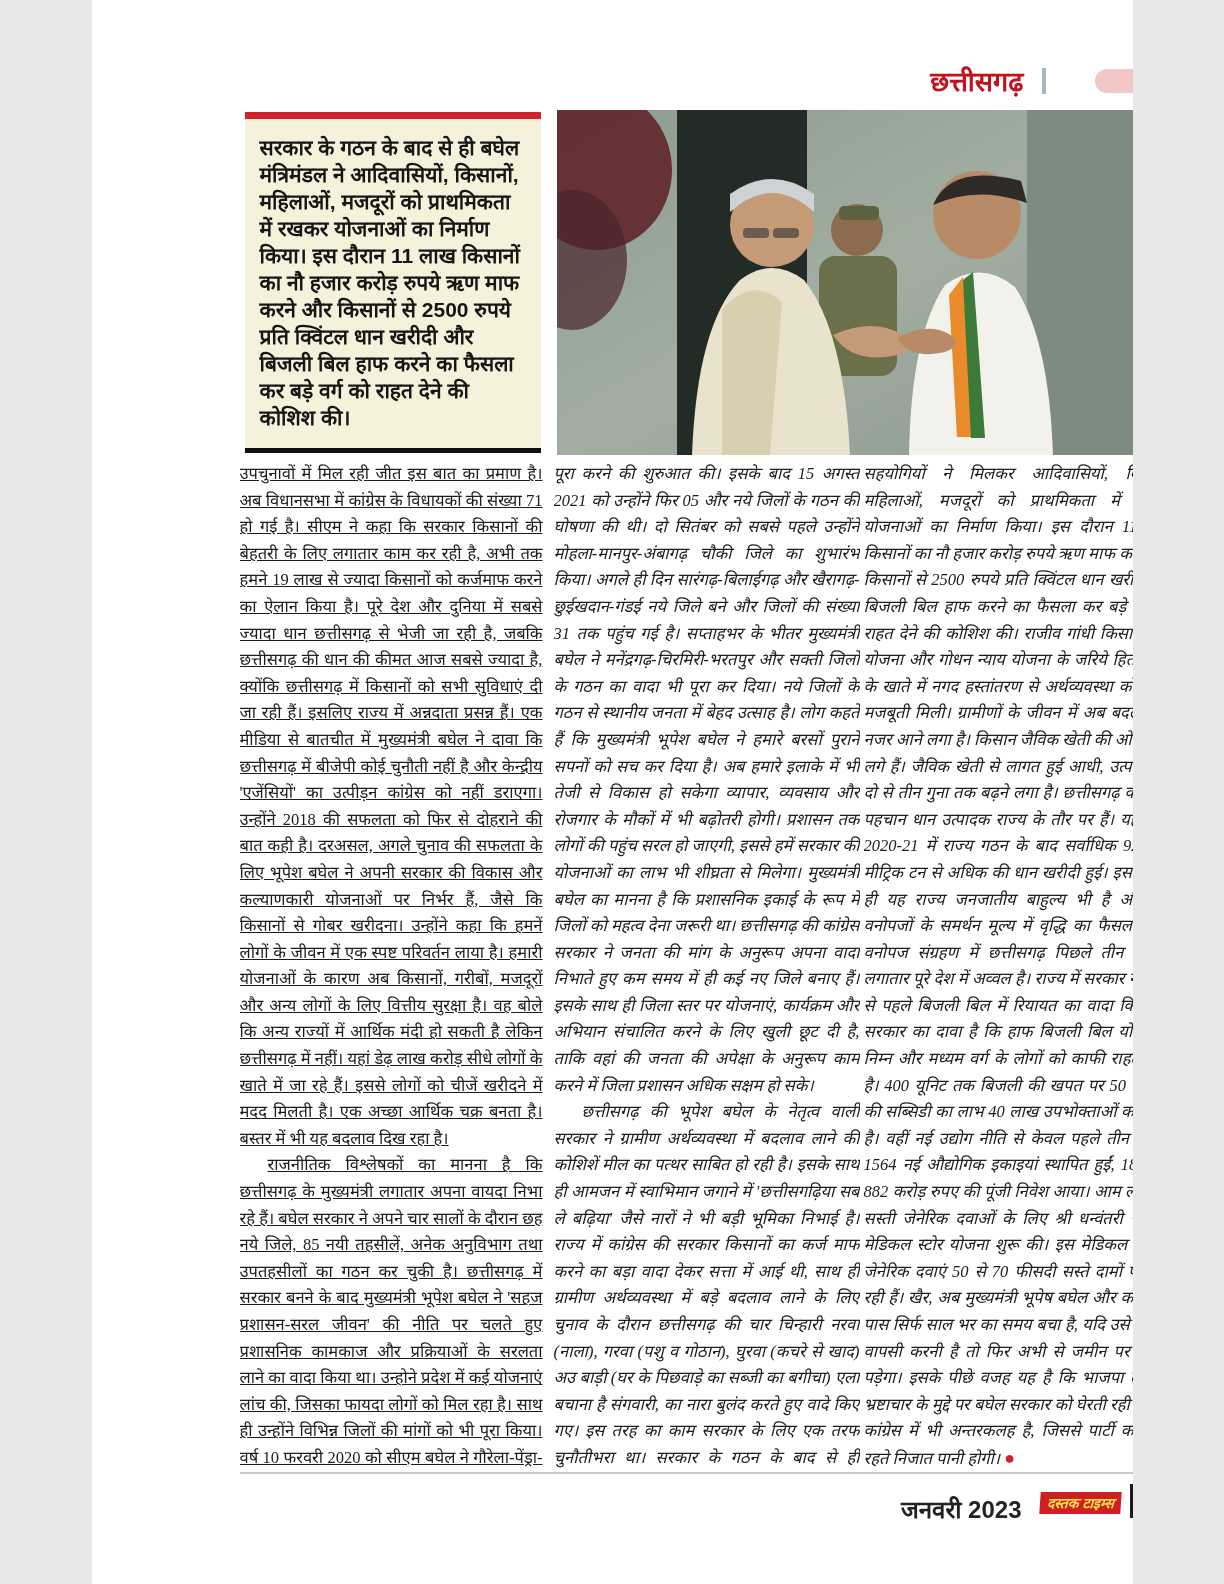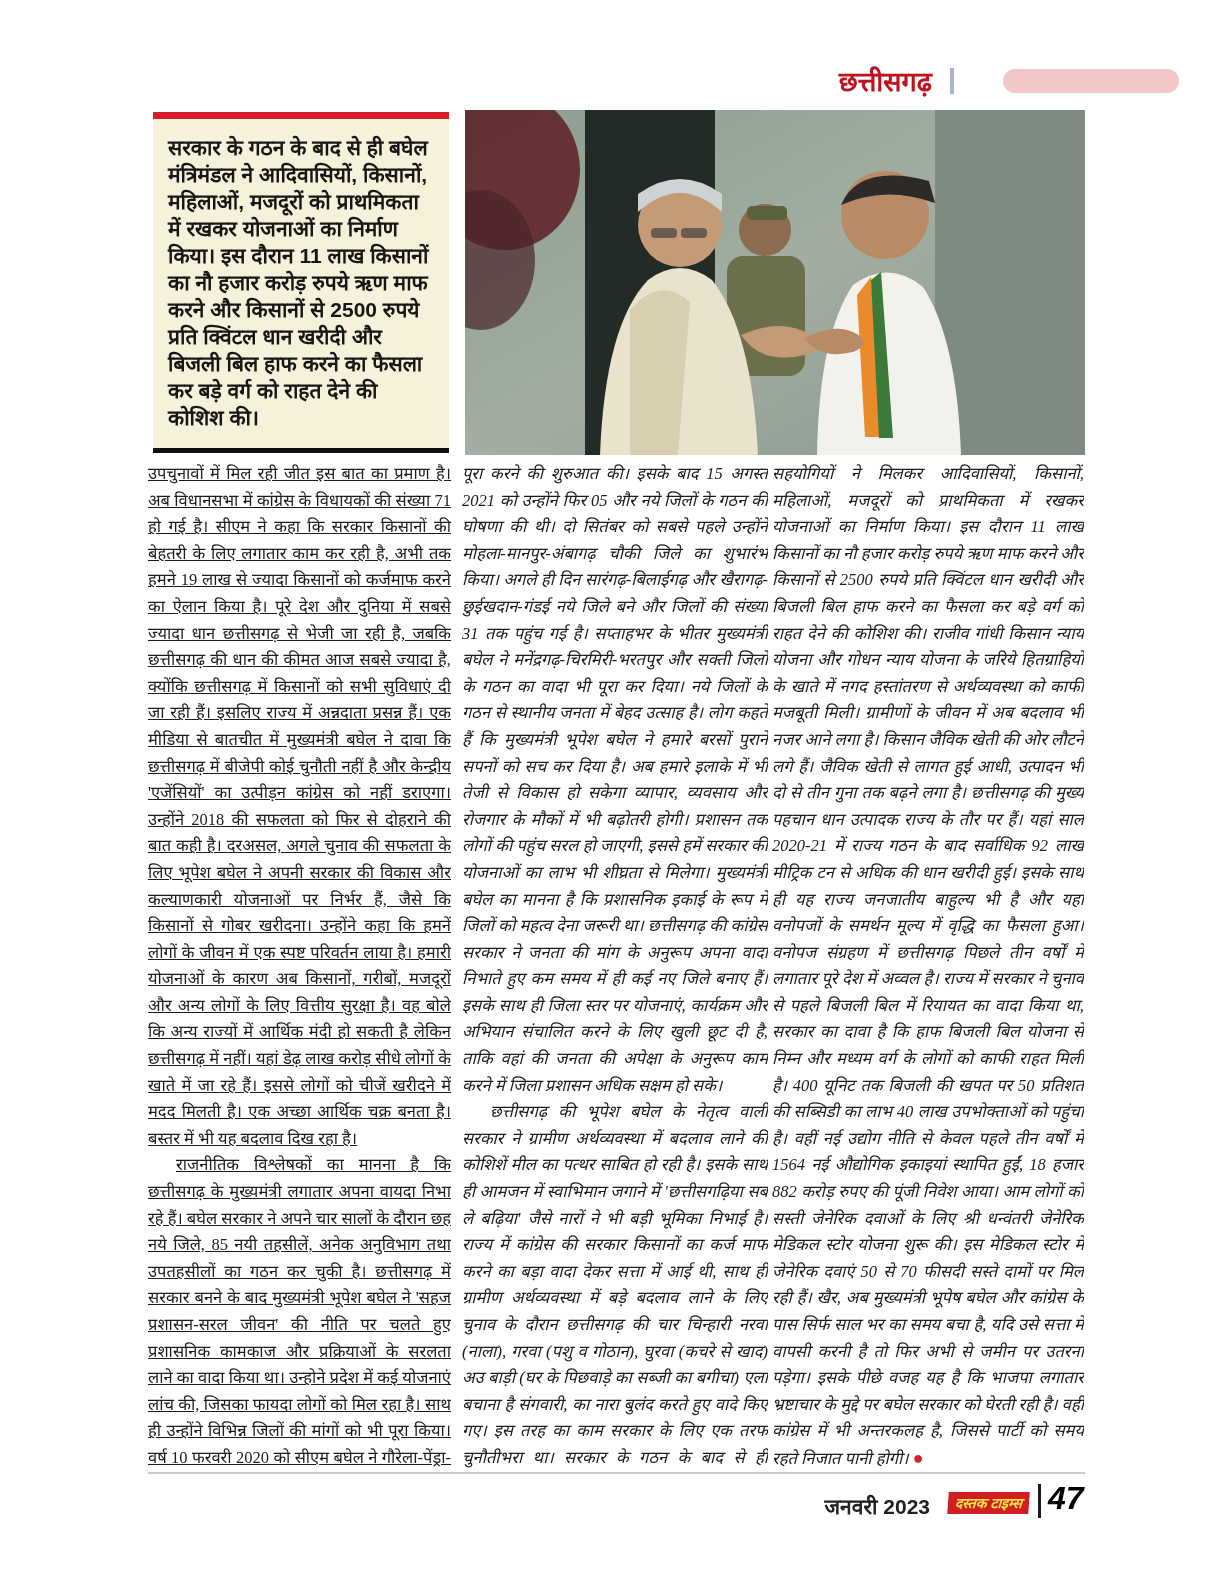--- a/index.html
+++ b/index.html
@@ -1,18 +1,18 @@
 <!DOCTYPE html>
 <html><head>
 <meta charset="utf-8">
 <style>
   html,body{margin:0;padding:0;background:#e8e8e8;}
   .page{
     position:relative;
-    width:1224px;height:1584px;
+    width:1041px;height:1584px;
     background:#ffffff;
     margin:0 auto;
     overflow:hidden;
     font-family:"Liberation Serif","DejaVu Serif",serif;
   }
   
   .section-label{
     position:absolute;left:822px;top:62px;width:110px;
     font-family:"Liberation Sans","DejaVu Sans",sans-serif;
     font-weight:bold;font-size:27px;color:#c1121f;text-align:right;
@@ -46,21 +46,21 @@
   .col p.indent{text-indent:28px;}
   .col1{left:148px;width:303px;text-decoration:underline;}
   .col2{left:462px;width:306px;font-style:italic;}
   .col3{left:772px;width:312px;font-style:italic;}
   .end-dot{color:#d41f2c;font-size:18px;}
   
   .footer-line{position:absolute;left:148px;top:1472px;width:937px;height:2px;background:#c9c9c9;}
   .footer-issue{
     position:absolute;left:790px;top:1492px;width:140px;text-align:right;
     font-family:"Liberation Sans","DejaVu Sans",sans-serif;
-    font-weight:bold;font-size:21px;color:#222;
+    font-weight:bold;font-size:24px;color:#222;
   }
   .footer-logo{
     position:absolute;left:948px;top:1492px;height:22px;line-height:22px;
     background:#d01f23;color:#ffe24a;padding:0 7px;
     font-family:"Liberation Sans","DejaVu Sans",sans-serif;
     font-weight:bold;font-style:italic;font-size:14px;
     transform:skewX(-4deg);
   }
   .footer-bar{position:absolute;left:1038px;top:1484px;width:3px;height:34px;background:#1a1a1a;}
   .footer-pagenum{

